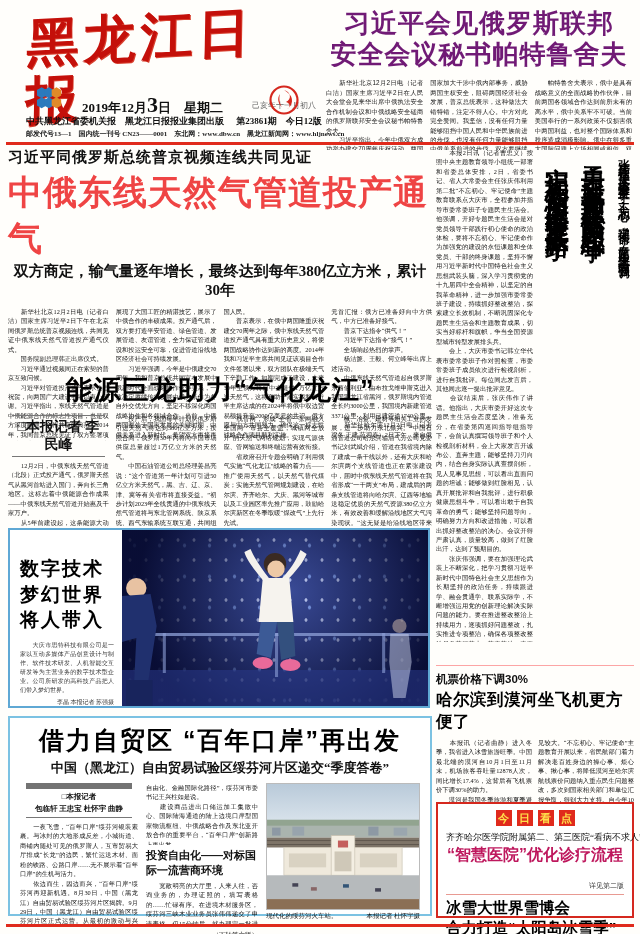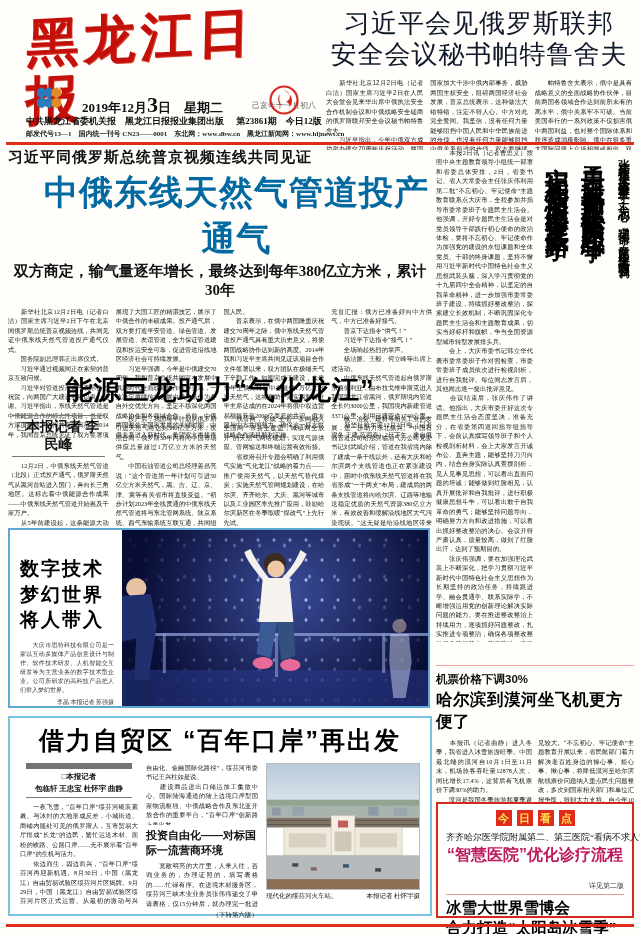--- a/index.html
+++ b/index.html
@@ -17,32 +17,32 @@
   .dateline{left:82px;top:92px;width:170px;font-weight:bold;font-size:13px;white-space:nowrap;}
   .dateline .day{font-size:22px;}
   .lunar{left:252px;top:100px;font-size:8px;color:#666;white-space:nowrap;}
   .phoenix{left:268px;top:84px;}
   .orgline{left:26px;top:115px;width:300px;font-size:9px;font-weight:bold;white-space:nowrap;}
   .orgline .iss{margin-left:10px;font-weight:bold;}
   .codesline{left:26px;top:129px;width:300px;font-size:7px;font-weight:bold;color:#222;white-space:nowrap;}
 
   
   .meet{left:326px;top:8px;width:306px;}
-  .meet-h{font-size:26px;font-weight:400;line-height:1.2;letter-spacing:1px;text-align:center;color:#0f172a;}
+  .meet-h{font-size:26px;font-weight:700;line-height:1.2;letter-spacing:1px;text-align:center;color:#701a75;}
   .meet-cols{display:flex;gap:7px;margin-top:8px;height:72px;}
 
   
   .bt{font-size:6.3px;line-height:1.5;text-align:justify;white-space:pre-wrap;overflow:hidden;color:#141414;}
   .c{flex:1;min-width:0;}
   .redline{left:6px;width:628px;height:3px;background:#e02a1c;}
 
   
   .pipe{left:8px;top:148px;width:424px;}
   .pipe-kicker{font-size:15px;font-weight:bold;letter-spacing:1px;}
-  .pipe-h{font-size:34px;font-weight:900;letter-spacing:1px;text-align:center;margin-top:3px;color:#0369a1;margin-left:33px;}
+  .pipe-h{font-size:34px;font-weight:900;letter-spacing:1px;text-align:left;margin-top:3px;color:#ef4444;}
   .pipe-sub{font-size:15px;font-weight:bold;text-align:center;margin-top:0;}
   .pipe-cols{display:flex;gap:7px;margin-top:7px;height:134px;}
 
   
   .energy{left:8px;top:372px;width:424px;}
   .energy-h{font-size:27px;font-weight:900;text-align:center;letter-spacing:1px;color:#000;}
   .energy-cols{display:flex;gap:7px;margin-top:6px;height:112px;}
   .byline{border-top:1px solid #777;border-bottom:1px solid #777;text-align:center;
       font-size:14px;padding:2px 0;margin:1px 4px 4px 4px;font-weight:bold;}
 
@@ -240,20 +240,21 @@
       <div class="fl-cols">
         <div class="c bt">　　本报讯（记者曲静）进入冬季，我省进入冰雪旅游旺季。中国最北端的漠河自10月1日至11月末，机场旅客吞吐量12878人次，同比增长17.4%，这背后有飞机票价下调30%的助力。
 　　漠河是我国冬季旅游和夏季避暑的“打卡”胜地。随着近年来我省旅游经济的迅猛发展，去最“北极”的旅游越来越火爆。然而一直以来，漠河航线存在一个怪事——漠河至哈尔滨机票价格高于到北京机票价格，一些由漠河到哈尔滨的旅客直接买到北京的机票，然后在哈尔滨下飞机，一些由哈尔滨去漠河的旅客则因票价过高而选乘火车出行，对比旅游客意</div>
         <div class="c bt">见较大。“不忘初心、牢记使命”主题教育开展以来，省民航部门着力解决老百姓身边的操心事、烦心事、揪心事，将降低漠河至哈尔滨航线票价问题纳入重点民生问题整改，多次到国家相关部门和单位汇报争取，得到大力支持。自今年10月1日起，各航空公司将漠河至哈尔滨航线经济舱全价票由2100元下调至1500元左右，降价600元，调整后票价的公里均价低于全国市场票价的平均水平，且没有增加政府补贴。这是自2014年以来全国首例，3家航空公司票价一次降幅近30%。票价执行两个月来，漠河机场已实现旅客吞吐量12878人次，同比增长17.4%。</div>
       </div>
     </div>
   </div>
 
   <div class="abs trade">
     <div class="tr-h hei">借力自贸区 “百年口岸”再出发</div>
+    <div class="tr-sub">中国（黑龙江）自由贸易试验区绥芬河片区递交“季度答卷”</div>
     <div class="tr-cols">
       <div class="tr-c1">
         <div class="tr-byl">
           <span>□本报记者</span><br>
           <span>包临轩 王忠宝 杜怀宇 曲静</span>
         </div>
         <div class="bt" style="height:104px;">　　一夜飞雪，“百年口岸”绥芬河银装素裹。与冰封的大地形成反差，小城街道、商铺内随处可见的俄罗斯人，互市贸易大厅排成“长龙”的边民，繁忙运送木材、面粉的铁路、公路口岸……无不展示着“百年口岸”的生机与活力。
 　　依边而生，因边而兴，“百年口岸”绥芬河再迎新机遇。8月30日，中国（黑龙江）自由贸易试验区绥芬河片区揭牌。9月29日，中国（黑龙江）自由贸易试验区绥芬河片区正式运营。从最初的激动与兴奋，绥芬河人逐渐进行更深层次的思考与谋划：“紧紧围绕国家赋予中国（黑龙江）自由贸易试验区绥芬河片区的战略定位，抓住改革开放、先行先试、制度创新这个核心关键，积极探索贸易便利化、投资</div>
       </div>
       <div class="tr-c2">

